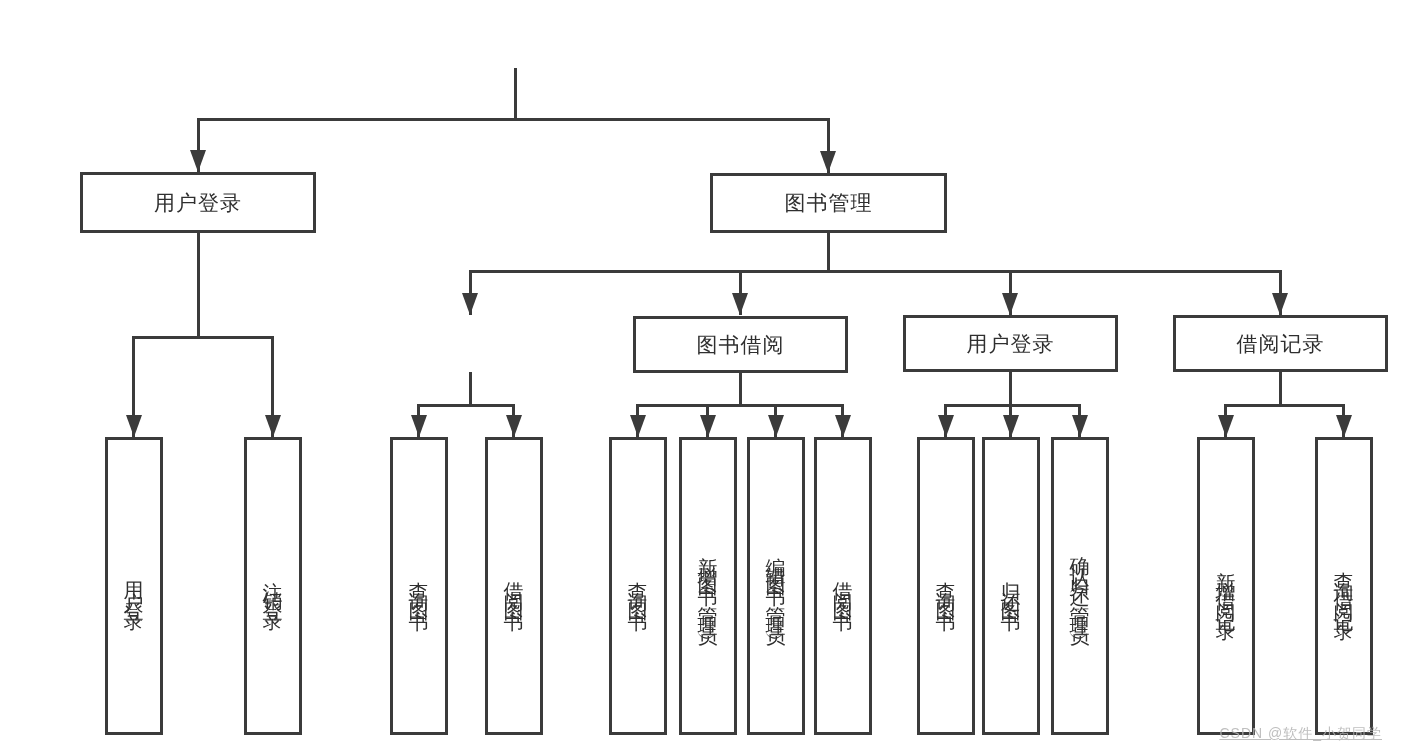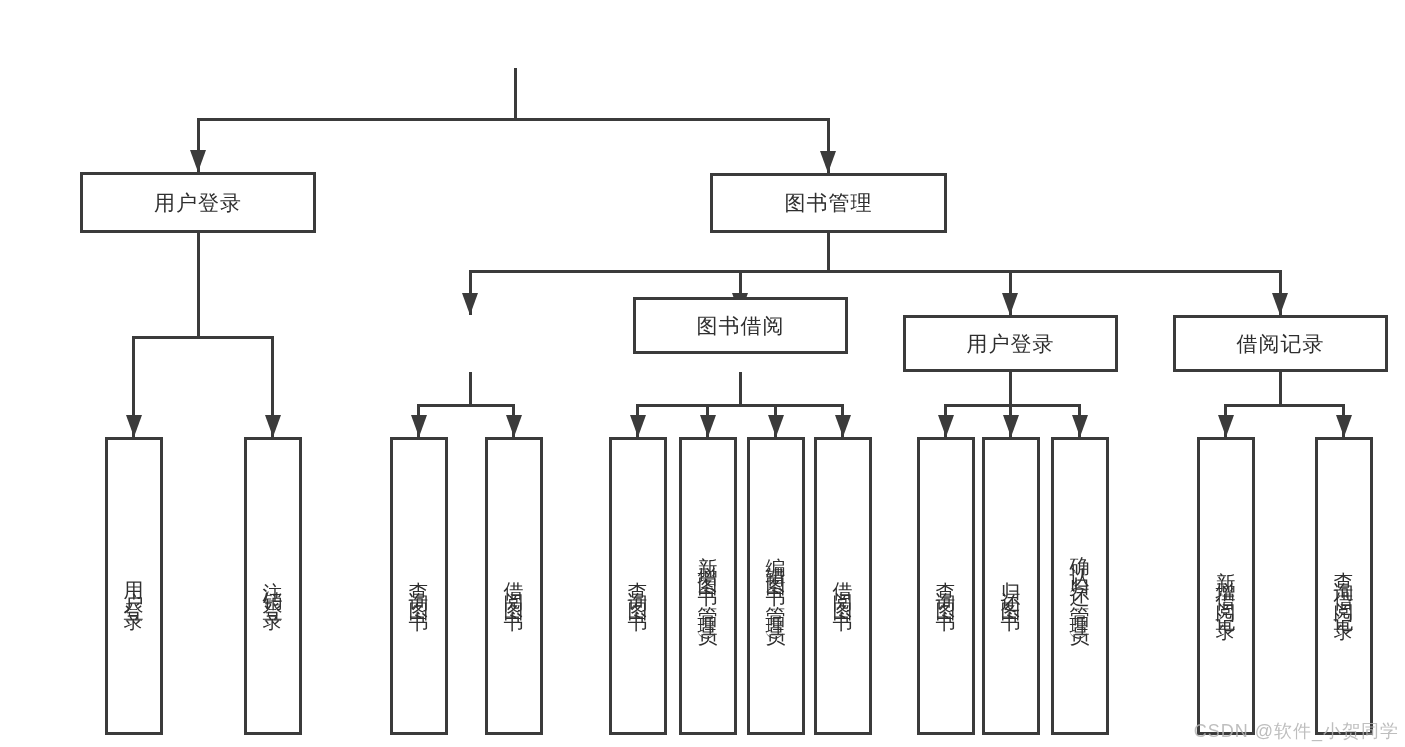--- a/index.html
+++ b/index.html
@@ -22,39 +22,40 @@
     font-size:20px; letter-spacing:10px; line-height:1;
   }
   .vl{ position:absolute; width:3px; background:var(--line); z-index:1; }
   .hl{ position:absolute; height:3px; background:var(--line); z-index:1; }
   .arrow{
     position:absolute; width:0; height:0; z-index:1;
     border-left:8px solid transparent; border-right:8px solid transparent;
     border-top:22px solid var(--line);
   }
   .watermark{
-    position:absolute; right:6px; bottom:4px; z-index:5;
-    font-size:18px; color:var(--watermark); opacity:.85; letter-spacing:1px;
+    position:absolute; right:23px; bottom:4px; z-index:5;
+    font-size:14px; color:var(--watermark); opacity:.85; letter-spacing:1px;
     white-space:nowrap;
+    text-decoration:underline;
   }
 </style>
 </head>
 <body>
 
 <div id="canvas">
 
 
   <div class="node h" style="left:80px;top:172px;width:236px;height:61px;">
     <span>用户登录</span>
   </div>
   <div class="node h" style="left:710px;top:173px;width:237px;height:60px;">
     <span>图书管理</span>
   </div>
 
-  <div class="node h" style="left:633px;top:297px;width:215px;height:57px;">
+  <div class="node h" style="left:633px;top:316px;width:215px;height:57px;">
     <span>图书借阅</span>
   </div>
   <div class="node h" style="left:903px;top:315px;width:215px;height:57px;">
     <span>用户登录</span>
   </div>
   <div class="node h" style="left:1173px;top:315px;width:215px;height:57px;">
     <span>借阅记录</span>
   </div>
 
   <div class="node v" style="left:105px;top:437px;width:58px;height:298px;">

